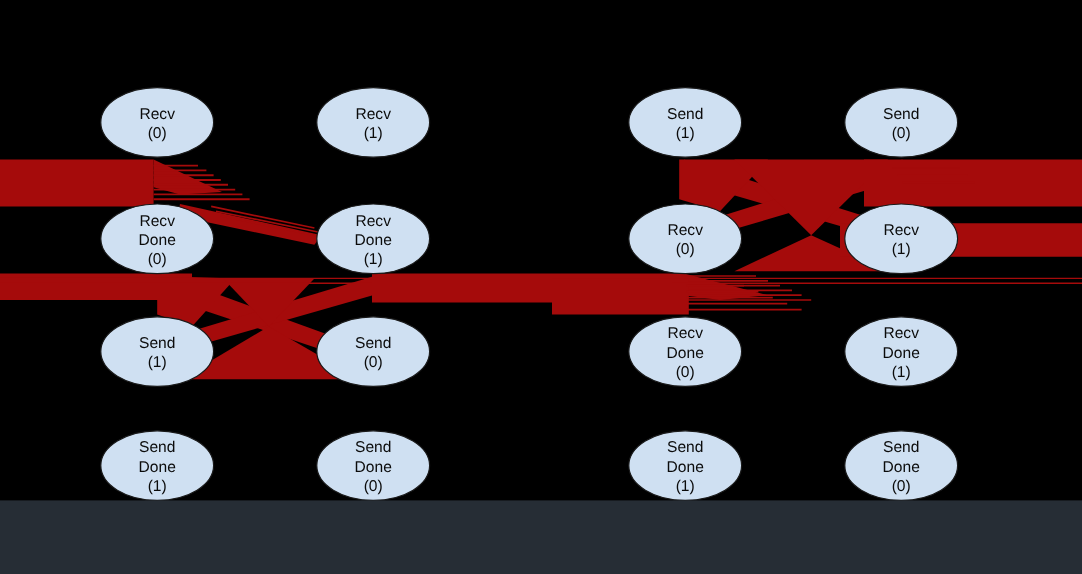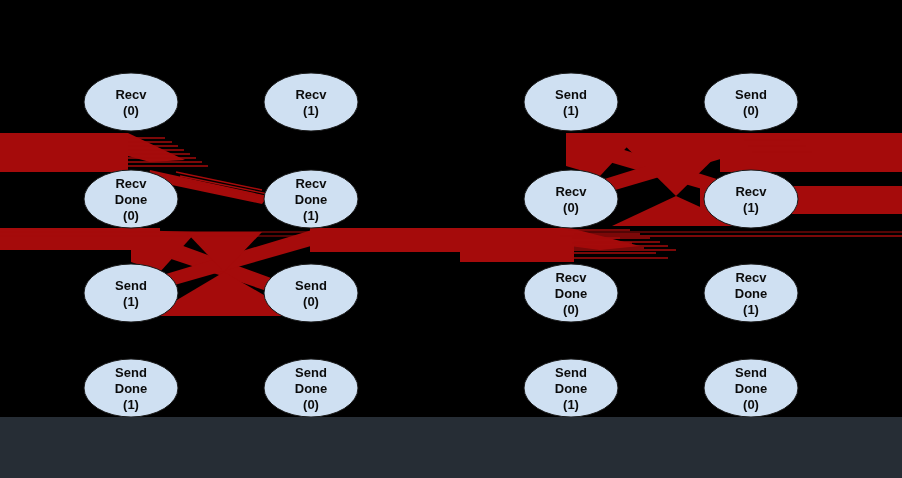--- a/index.html
+++ b/index.html
@@ -1,18 +1,18 @@
 <!DOCTYPE html>
 <html><head>
 <meta charset="utf-8">
 <style>
   html,body{margin:0;padding:0;background:#000;}
   body{width:902px;height:478px;overflow:hidden;
        font-family:"Liberation Sans","DejaVu Sans",sans-serif;}
-  #stage{position:relative;width:902px;height:478px;background:#f97316;font-weight:bold;}
+  #stage{position:relative;width:902px;height:478px;background:#f97316;}
   #graph{position:absolute;left:0;top:0;width:902px;height:478px;}
   .node-label{font-size:13px;fill:#0b0b0b;font-family:"Liberation Sans","DejaVu Sans",sans-serif;}
   #bottombar{position:absolute;left:0;top:417px;width:902px;height:61px;background:#262d35;}
 </style>
 </head>
 <body>
 
 <div id="stage">
 
   <svg id="graph" viewBox="0 0 902 478" xmlns="http://www.w3.org/2000/svg">

